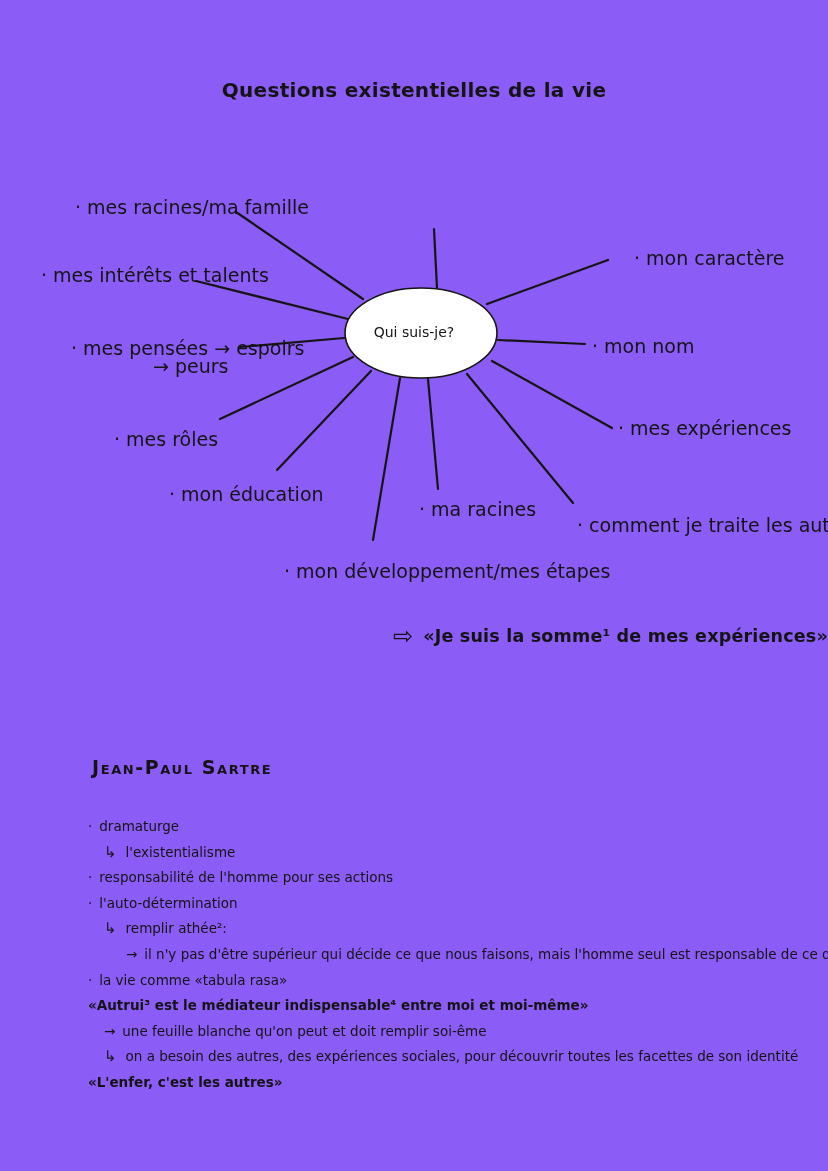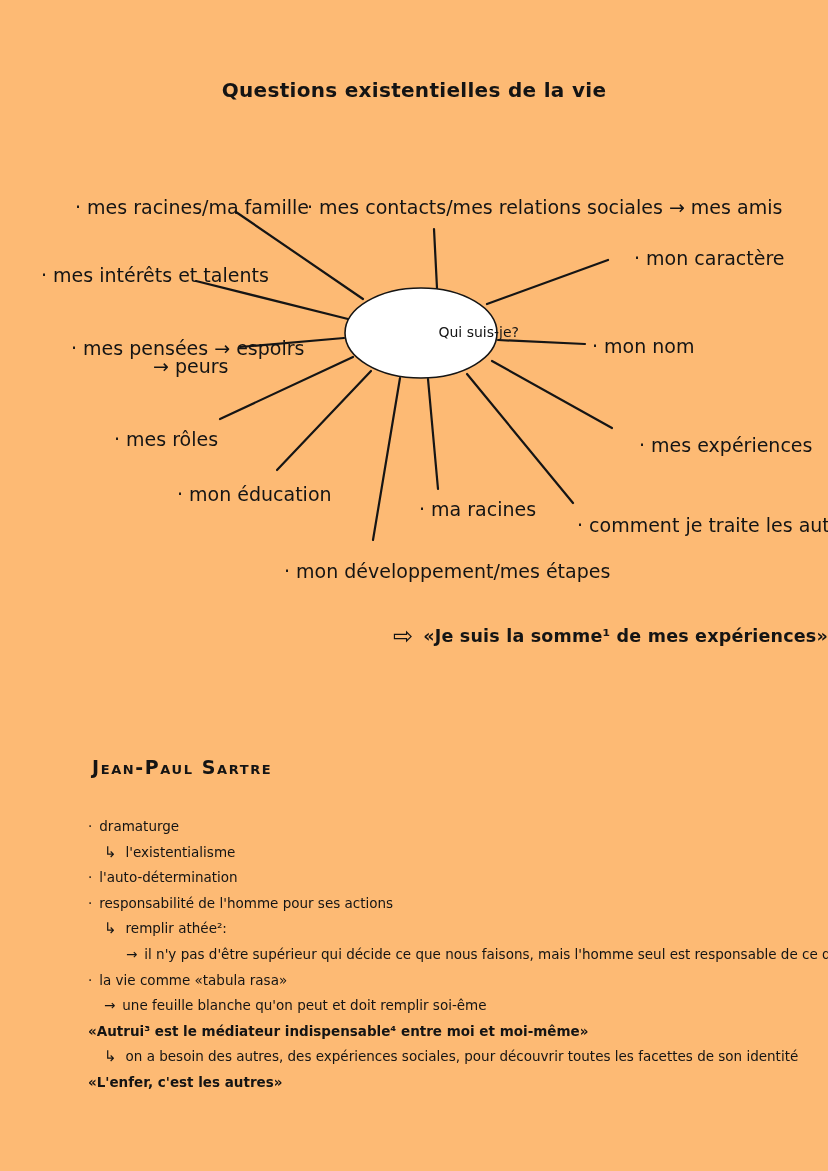--- a/index.html
+++ b/index.html
@@ -1,41 +1,41 @@
 <!DOCTYPE html>
 <html><head>
 <meta charset="utf-8">
 <style>
   html,body{margin:0;padding:0;background:#fafafa;}
   .page{
     position:relative;
     width:828px;height:1171px;
     margin:0 auto;
-    background:#fdba74;
+    background:#8b5cf6;
     outline:1px solid #e6e6e6;
     font-family:"DejaVu Sans", sans-serif;
     color:#141414;
     overflow:hidden;
     text-decoration:underline;
   }
   .title{
     position:absolute;top:78px;left:0;width:828px;
     text-align:center;
     font-size:20px;font-weight:bold;
     letter-spacing:.3px;
   }
   .map-svg{position:absolute;top:0;left:0;pointer-events:none;}
   .map-label{
     position:absolute;
     font-size:19px;
     white-space:nowrap;
   }
   .center-label{
-    position:absolute;left:355px;top:324px;width:164px;
-    text-align:right;font-size:14px;
+    position:absolute;left:332px;top:324px;width:164px;
+    text-align:center;font-size:14px;
   }
   .summary{
     position:absolute;top:622px;left:0;width:828px;
     text-align:right;
   }
   .summary .arrow{
     font-size:24px;font-weight:normal;vertical-align:-2px;margin-right:10px;
   }
   .summary .quote{
     font-size:17.5px;font-weight:bold;letter-spacing:.2px;
@@ -77,66 +77,65 @@
       <line x1="428" y1="379" x2="438" y2="489"></line>
       <line x1="467" y1="374" x2="573" y2="503"></line>
       <line x1="400" y1="378" x2="373" y2="540"></line>
     </g>
     <ellipse cx="421" cy="333" rx="76" ry="45" fill="#ffffff" stroke="#151515" stroke-width="1.6"></ellipse>
   </svg>
 
   <div class="center-label">Qui suis-je?</div>
 
   <div class="map-label" style="left:75px;top:196px;">· mes racines/ma famille</div>
-  <div class="map-label" style="left:307px;top:196px;">· mes contacts/mes relations sociales → mes amis</div>
   <div class="map-label" style="left:634px;top:247px;">· mon caractère</div>
   <div class="map-label" style="left:41px;top:264px;">· mes intérêts et talents</div>
   <div class="map-label" style="left:71px;top:337px;">· mes pensées → espoirs</div>
   <div class="map-label" style="left:153px;top:355px;">→ peurs</div>
   <div class="map-label" style="left:592px;top:335px;">· mon nom</div>
   <div class="map-label" style="left:114px;top:428px;">· mes rôles</div>
-  <div class="map-label" style="left:618px;top:434px;margin-left:21px;">· mes expériences</div>
-  <div class="map-label" style="left:177px;top:483px;">· mon éducation</div>
+  <div class="map-label" style="left:618px;top:417px;">· mes expériences</div>
+  <div class="map-label" style="left:169px;top:483px;">· mon éducation</div>
   <div class="map-label" style="left:419px;top:498px;">· ma racines</div>
   <div class="map-label" style="left:577px;top:514px;">· comment je traite les autres</div>
   <div class="map-label" style="left:284px;top:560px;">· mon développement/mes étapes</div>
 
   <div class="summary">
     <span class="arrow">⇨</span><span class="quote">«Je suis la somme¹ de mes expériences»</span>
   </div>
 
   <div class="section-heading">Jean-Paul Sartre</div>
 
   <div class="notes">
     <div class="note-row">
       <span class="bullet">·</span><span>dramaturge</span>
     </div>
     <div class="note-row indent1">
       <span class="bullet corner">↳</span><span>l'existentialisme</span>
     </div>
     <div class="note-row">
-      <span class="bullet">·</span><span>l'auto-détermination</span>
+      <span class="bullet">·</span><span>responsabilité de l'homme pour ses actions</span>
     </div>
     <div class="note-row">
-      <span class="bullet">·</span><span>responsabilité de l'homme pour ses actions</span>
+      <span class="bullet">·</span><span>l'auto-détermination</span>
     </div>
     <div class="note-row indent1">
       <span class="bullet corner">↳</span><span>remplir athée²:</span>
     </div>
     <div class="note-row indent2">
       <span class="bullet">→</span><span>il n'y pas d'être supérieur qui décide ce que nous faisons, mais l'homme seul est responsable de ce qu'il fait</span>
     </div>
     <div class="note-row">
       <span class="bullet">·</span><span>la vie comme «tabula rasa»</span>
     </div>
+    <div class="note-row bold-row">
+      <span>«Autrui³ est le médiateur indispensable⁴ entre moi et moi-même»</span>
+    </div>
     <div class="note-row indent1">
       <span class="bullet">→</span><span>une feuille blanche qu'on peut et doit remplir soi-ême</span>
-    </div>
-    <div class="note-row bold-row">
-      <span>«Autrui³ est le médiateur indispensable⁴ entre moi et moi-même»</span>
     </div>
     <div class="note-row indent1">
       <span class="bullet corner">↳</span><span>on a besoin des autres, des expériences sociales, pour découvrir toutes les facettes de son identité</span>
     </div>
     <div class="note-row bold-row">
       <span>«L'enfer, c'est les autres»</span>
     </div>
   </div>
 
 </div>

